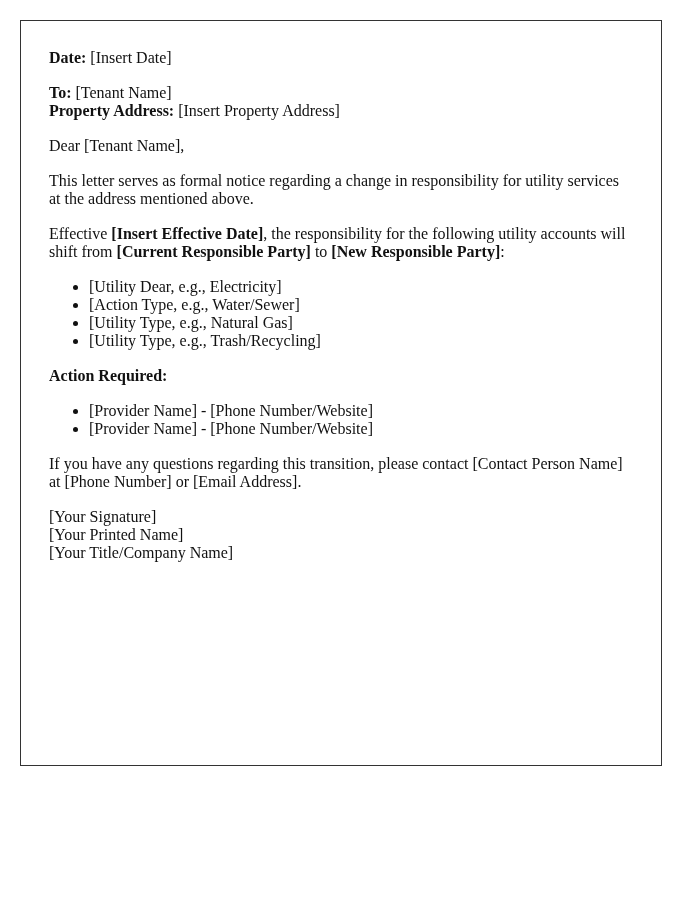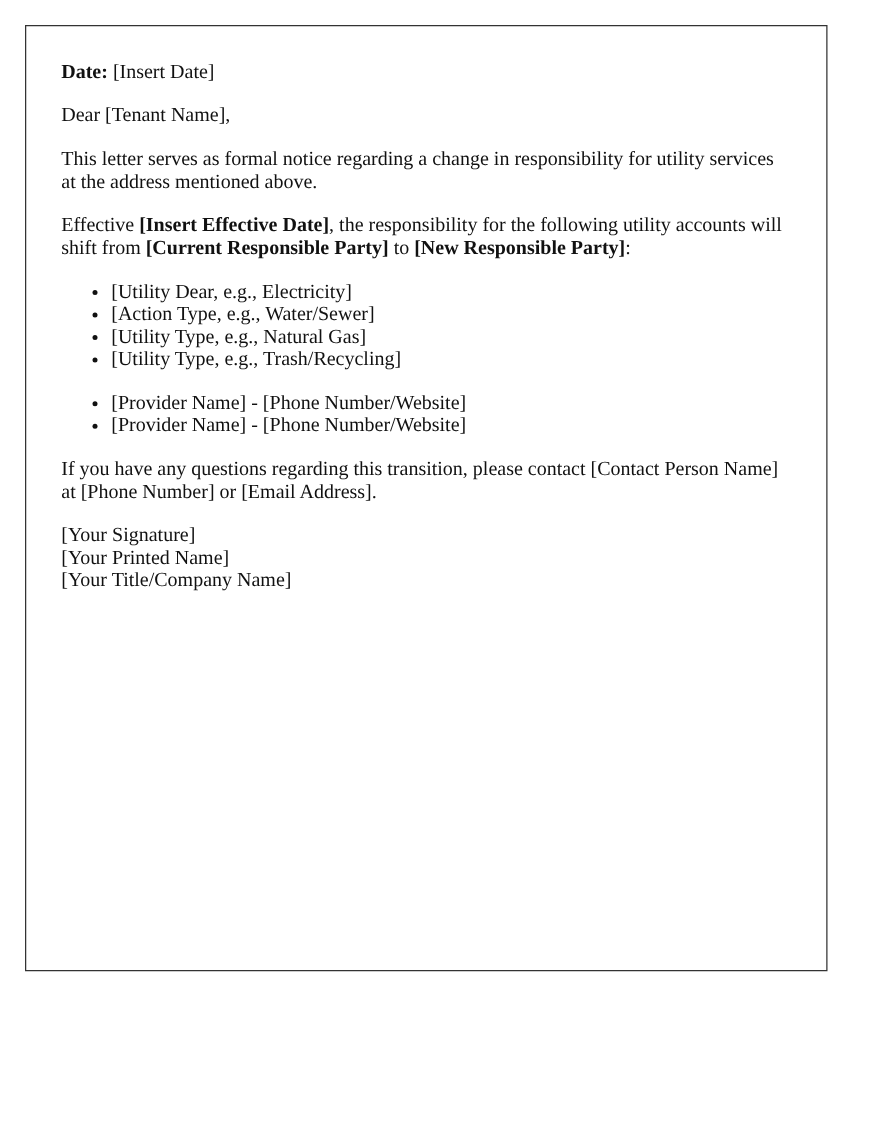--- a/index.html
+++ b/index.html
@@ -15,21 +15,21 @@
       font-size: 16px;
       line-height: 18px;
       color: #111111;
     }
     .letter {
       position: absolute;
       left: 20px;
       top: 20px;
       width: 584px;
       height: 733px;
-      padding: 11px 28px 11px 28px;
+      padding: 11px 28px 0 28px;
       border: 1px solid #333333;
       box-sizing: content-box;
     }
     .letter p {
       margin: 17px 0;
     }
     .letter ul {
       margin: 17px 0;
       padding-left: 40px;
     }
@@ -43,34 +43,43 @@
 </head>
 <body>
 
 <div class="letter">
 
   <p>
     <strong>Date:</strong>
     <span>[Insert Date]</span>
   </p>
 
+  <p>
+    <strong>To:</strong>
+    <span>[Tenant Name]</span><br>
+    <strong>Property Address:</strong>
+    <span>[Insert Property Address]</span>
+  </p>
 
   <p>Dear [Tenant Name],</p>
 
   <p>This letter serves as formal notice regarding a change in responsibility for utility services at the address mentioned above.</p>
 
   <p><span>Effective </span><strong>[Insert Effective Date]</strong><span>, the responsibility for the following utility accounts will shift from </span><strong>[Current Responsible Party]</strong><span> to </span><strong>[New Responsible Party]</strong><span>:</span></p>
 
   <ul>
     <li>[Utility Dear, e.g., Electricity]</li>
     <li>[Action Type, e.g., Water/Sewer]</li>
     <li>[Utility Type, e.g., Natural Gas]</li>
     <li>[Utility Type, e.g., Trash/Recycling]</li>
   </ul>
 
+  <p>
+    <strong>Action Required:</strong>
+  </p>
 
 
   <ul>
     <li>[Provider Name] - [Phone Number/Website]</li>
     <li>[Provider Name] - [Phone Number/Website]</li>
   </ul>
 
 
   <p>If you have any questions regarding this transition, please contact [Contact Person Name] at [Phone Number] or [Email Address].</p>
 

